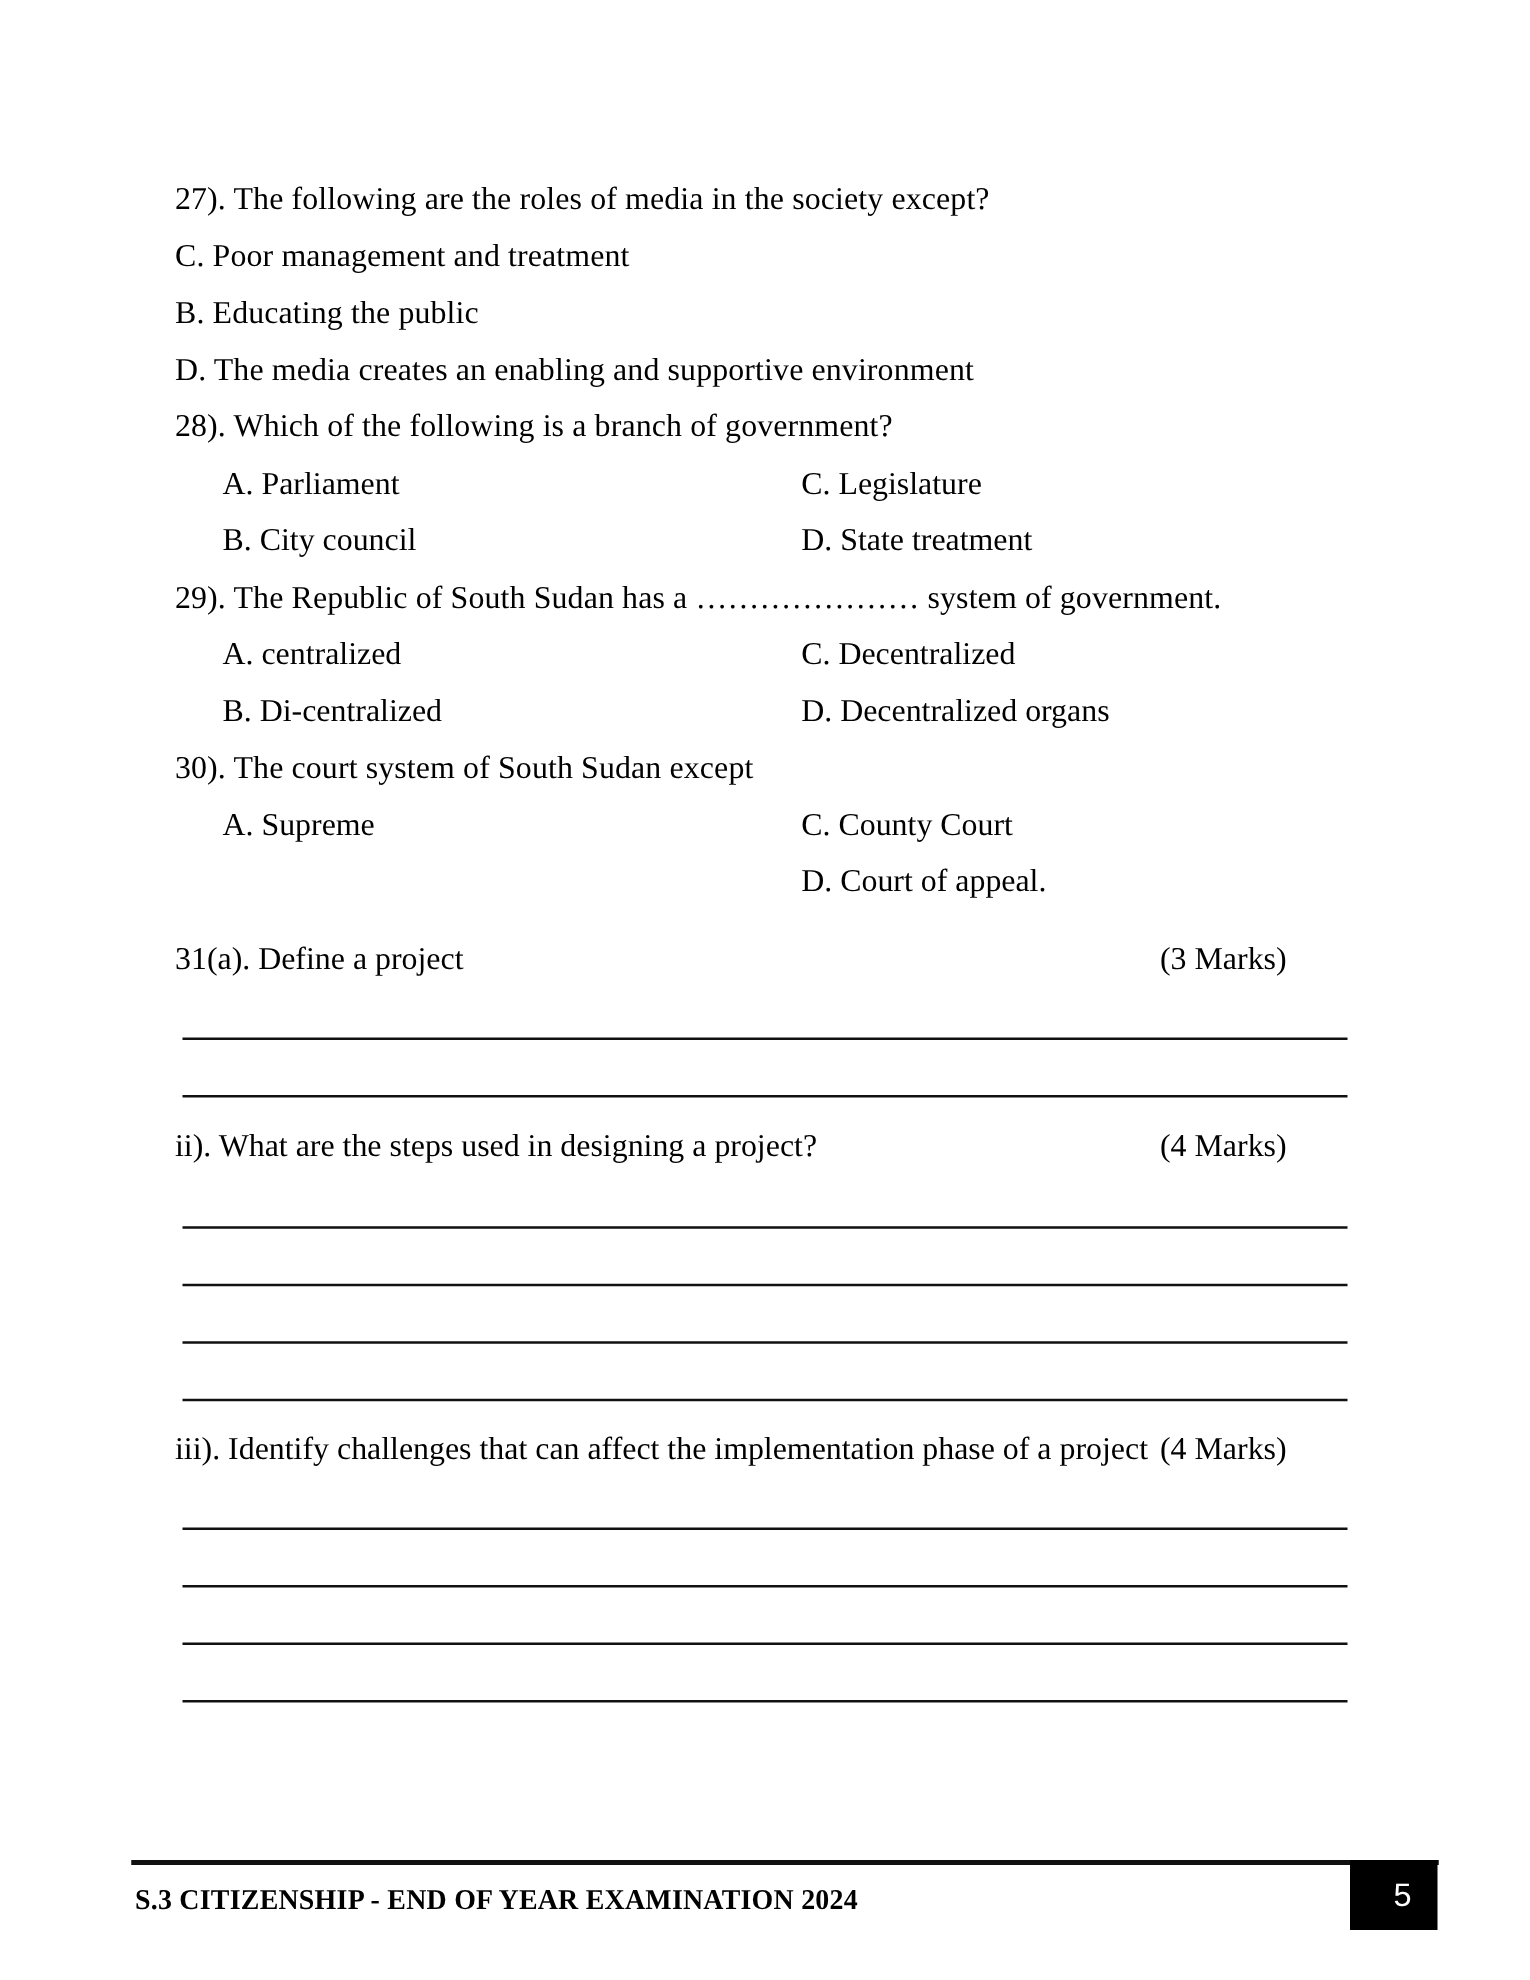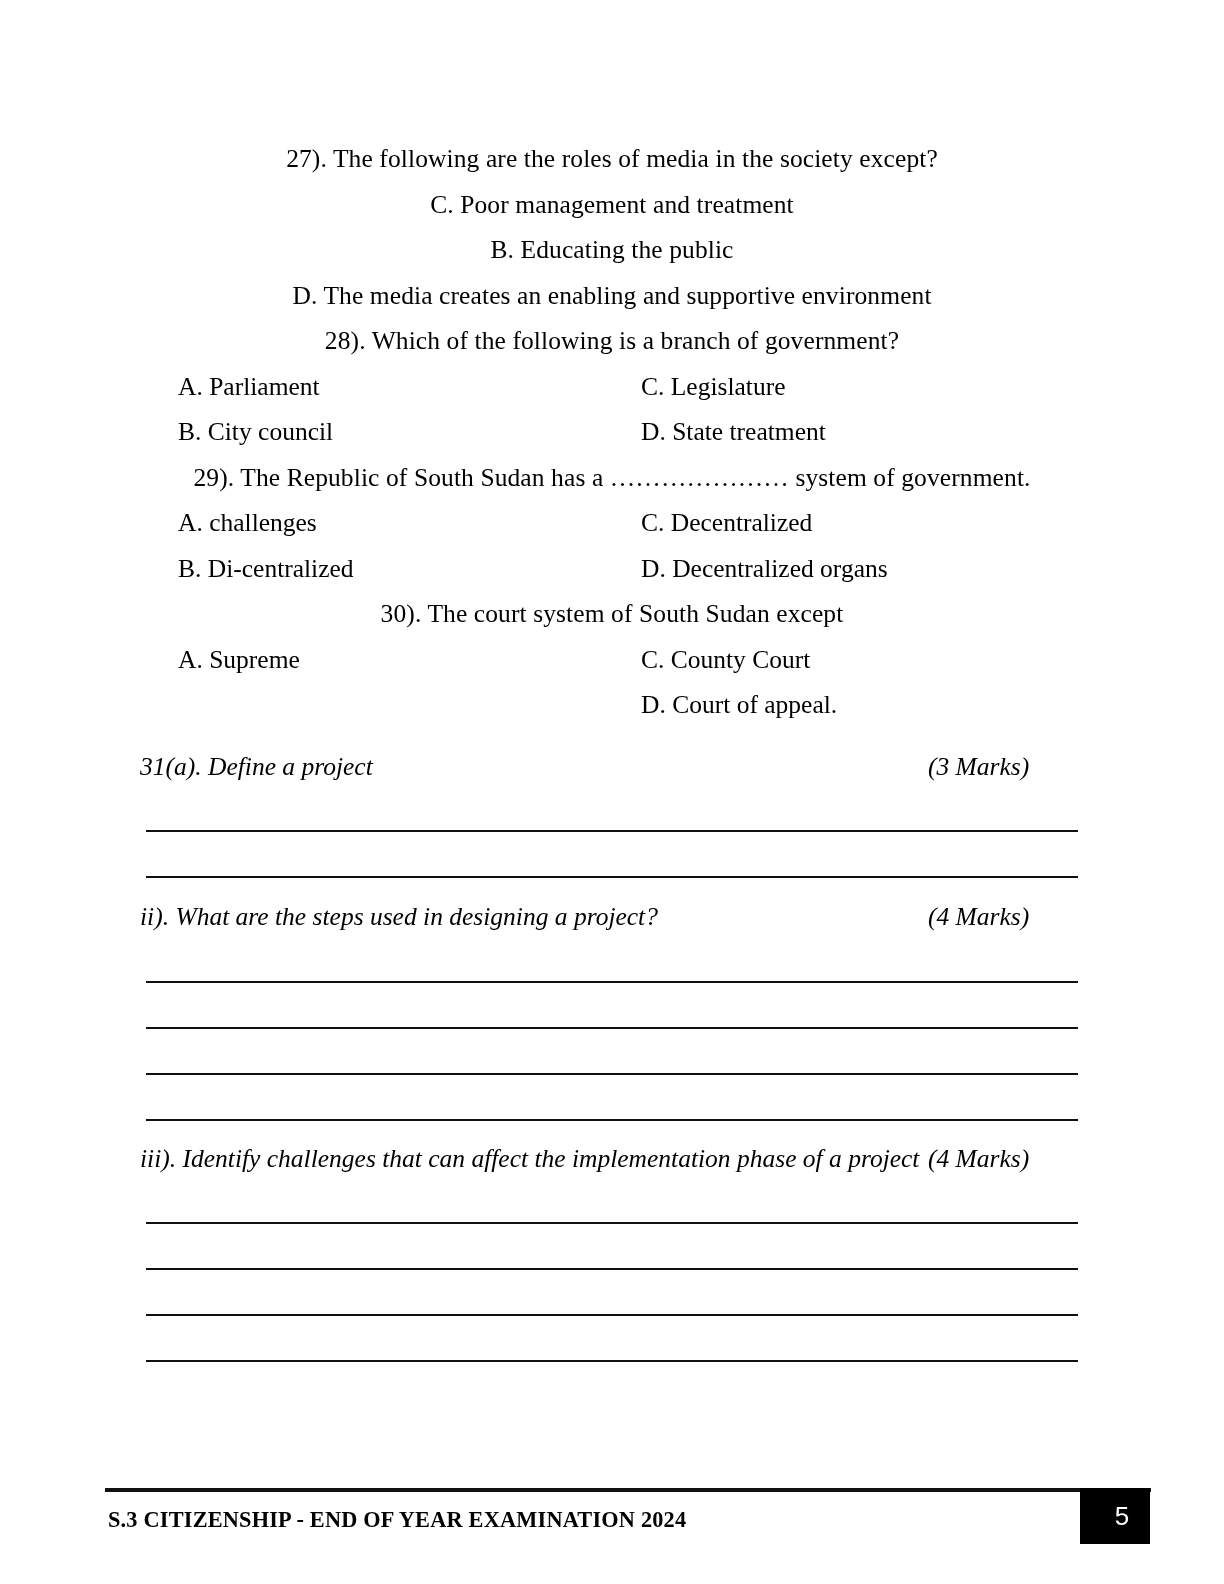--- a/index.html
+++ b/index.html
@@ -34,21 +34,20 @@
     width: 944px;
   }
 
   
   .qline {
     font-size: 25.5px;
     line-height: 45.5px;
     height: 45.5px;
     white-space: nowrap;
     letter-spacing: 0.1px;
-    text-align: center;
   }
 
   .optrow {
     position: relative;
     height: 45.5px;
     line-height: 45.5px;
     font-size: 25.5px;
     white-space: nowrap;
   }
   .optrow .col-a {
@@ -76,21 +75,20 @@
     padding-right: 8px;
   }
 
   
   .subq {
     position: relative;
     height: 45.5px;
     line-height: 45.5px;
     font-size: 25.5px;
     white-space: nowrap;
-    font-style: italic;
   }
   .subq .subq-text {
     position: absolute;
     left: 0;
     top: 0;
   }
   .subq .subq-marks {
     position: absolute;
     left: 788px;
     top: 0;
@@ -173,21 +171,21 @@
       <span class="col-a">A. Parliament</span>
       <span class="col-c">C. Legislature</span>
     </div>
     <div class="optrow">
       <span class="col-a">B. City council</span>
       <span class="col-c">D. State treatment</span>
     </div>
 
     <div class="qline">29). The Republic of South Sudan has a ………………… system of government.</div>
     <div class="optrow">
-      <span class="col-a">A. challenges</span>
+      <span class="col-a">A. centralized</span>
       <span class="col-c">C. Decentralized</span>
     </div>
     <div class="optrow">
       <span class="col-a">B. Di-centralized</span>
       <span class="col-c">D. Decentralized organs</span>
     </div>
 
     <div class="qline">30). The court system of South Sudan except</div>
     <div class="optrow">
       <span class="col-a">A. Supreme</span>

